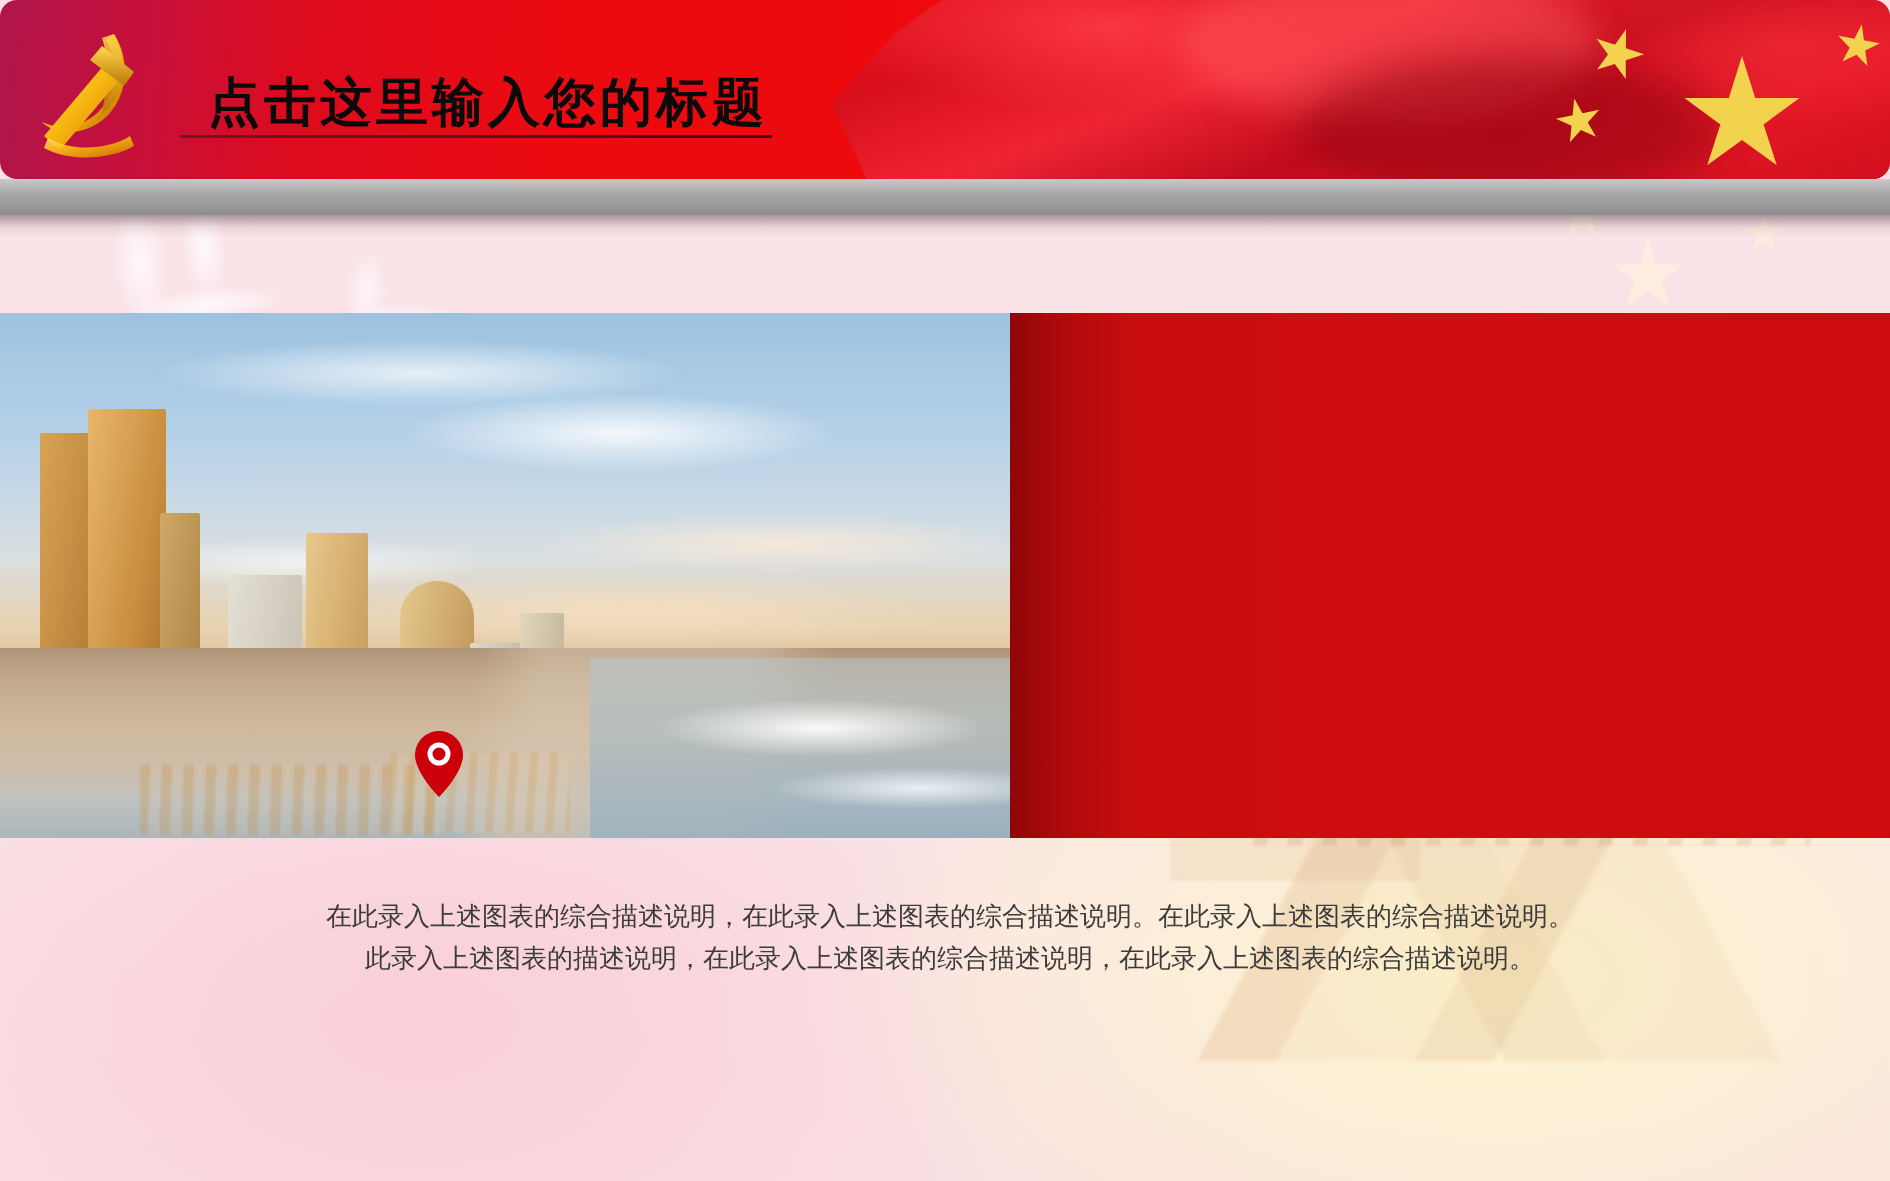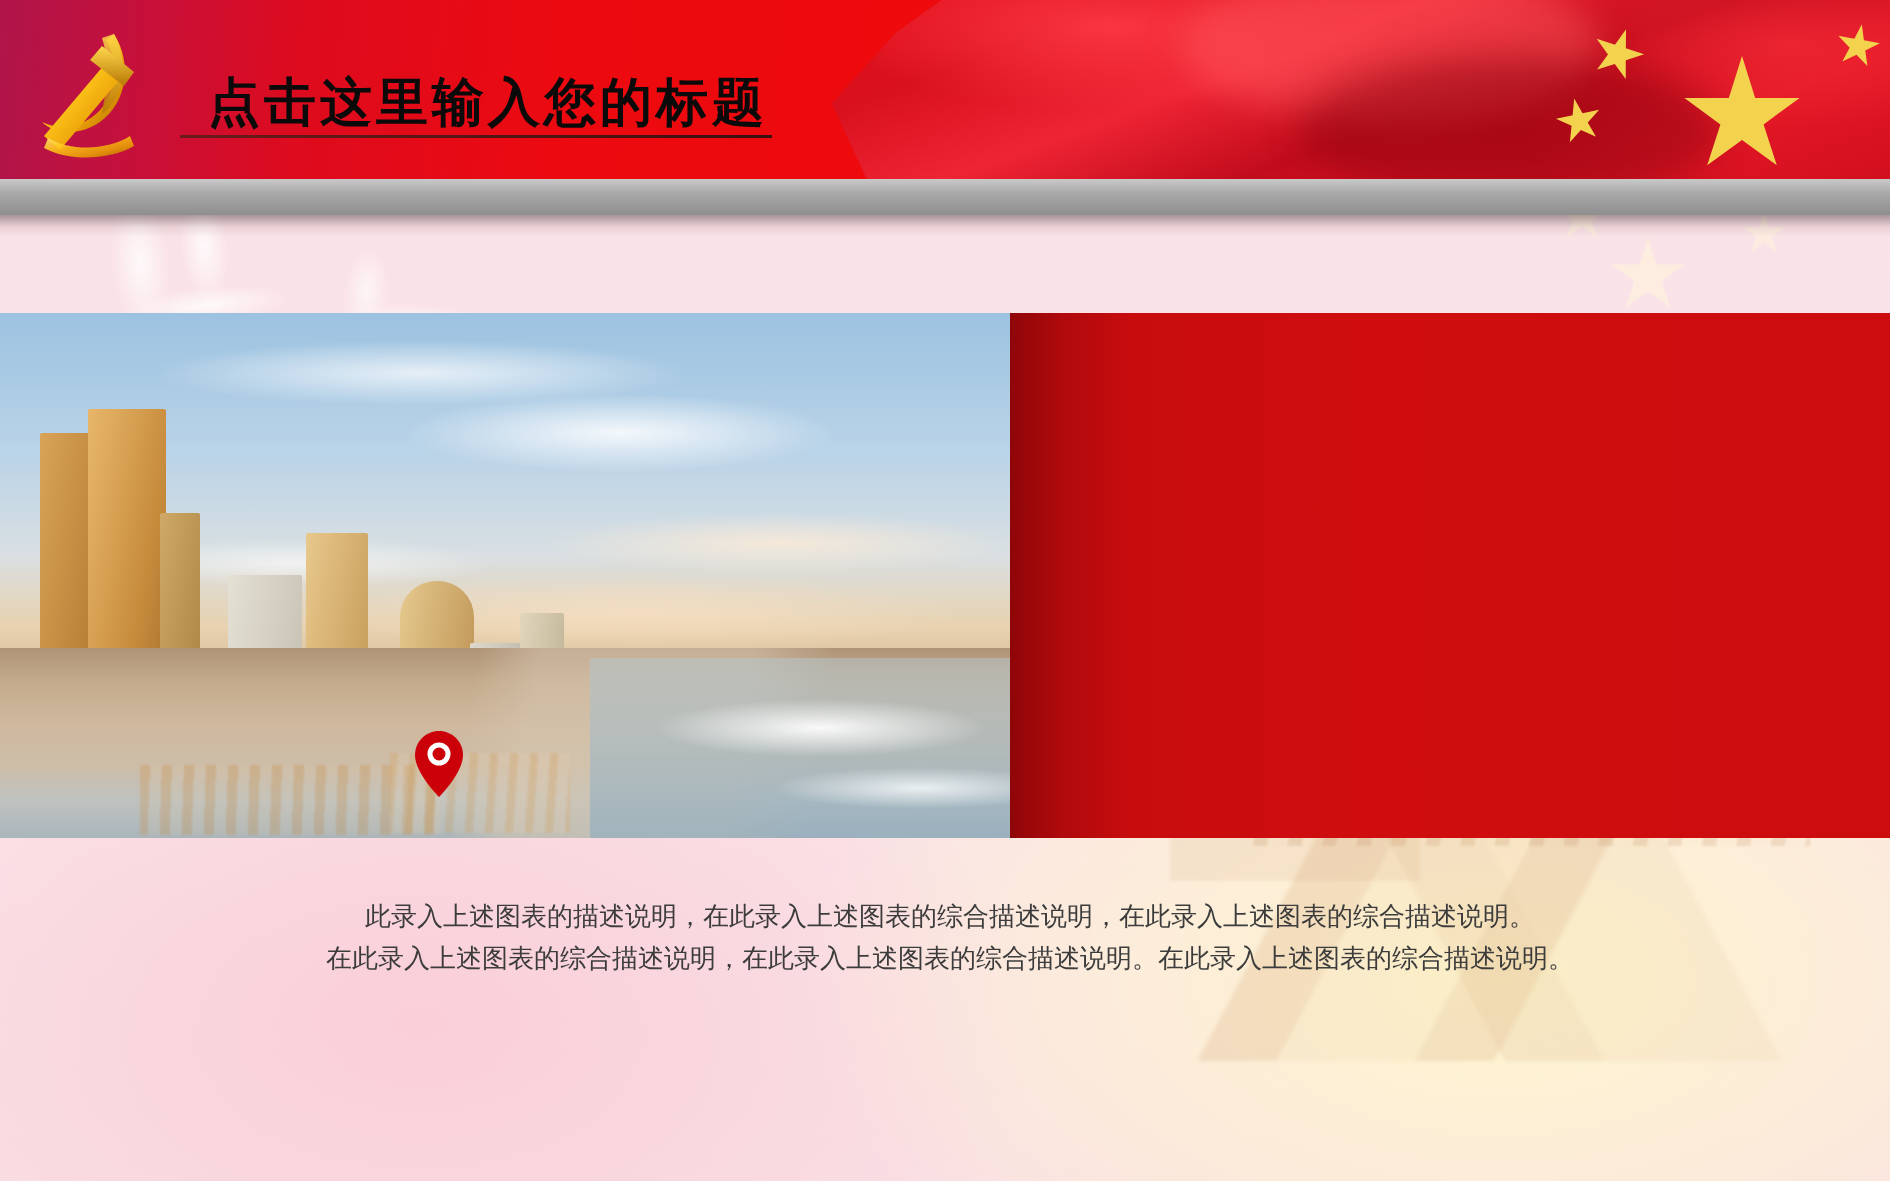--- a/index.html
+++ b/index.html
@@ -53,20 +53,21 @@
     background:
       radial-gradient(ellipse 110px 20px at 150px 70px, rgba(255,255,255,.92) 0%, rgba(255,255,255,0) 72%),
       radial-gradient(ellipse 30px 58px at 96px 44px, rgba(255,255,255,.85) 0%, rgba(255,255,255,0) 74%);
     transform:rotate(4deg);filter:blur(1px);
   }
 
   
   .header{
     position:absolute;left:0;top:0;width:1890px;height:179px;overflow:hidden;
     background:linear-gradient(95deg,#b0154a 0%,#c4103c 7%,#dd0b1e 16%,#ec0a10 30%,#ee0a0c 52%,#ea0a0c 62%,#e00a10 70%,#d4101c 78%,#e2121c 100%);
+    border-radius:17px;
   }
   .flag{
     position:absolute;right:0;top:-14px;width:1080px;height:210px;
     background:
       radial-gradient(ellipse 400px 120px at 300px 40px, rgba(255,60,70,.85) 0%, rgba(210,12,30,0) 70%),
       radial-gradient(ellipse 360px 150px at 700px 150px, rgba(188,8,24,.85) 0%, rgba(205,10,26,0) 72%),
       radial-gradient(ellipse 300px 110px at 980px 60px, rgba(240,40,52,.8) 0%, rgba(212,12,28,0) 74%),
       linear-gradient(160deg,#e8121f 0%,#d9101d 22%,#ee2434 40%,#c20c1c 58%,#e51827 76%,#cf0e1d 100%);
     clip-path:polygon(14% 0%, 100% 0%, 100% 100%, 6% 100%, 2% 56%, 8% 22%);
     filter:blur(.3px);
@@ -244,17 +245,17 @@
         </svg>
       </div>
     </div>
 
     <div class="redpanel">
       
     </div>
   </div>
 
   <div class="bottom-text">
+    <div>在此录入上述图表的综合描述说明，在此录入上述图表的综合描述说明。在此录入上述图表的综合描述说明。</div>
     <div>此录入上述图表的描述说明，在此录入上述图表的综合描述说明，在此录入上述图表的综合描述说明。</div>
-    <div>在此录入上述图表的综合描述说明，在此录入上述图表的综合描述说明。在此录入上述图表的综合描述说明。</div>
   </div>
 
 </div>
 
 </body></html>

